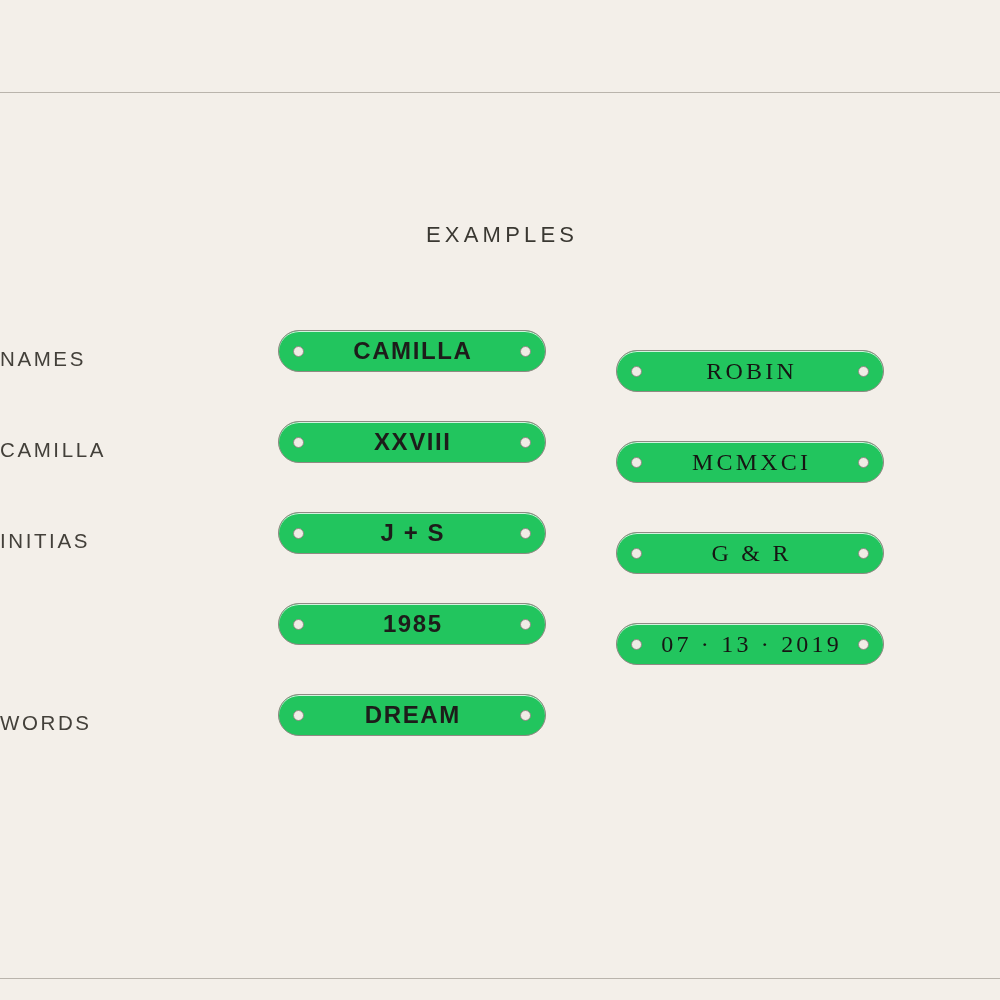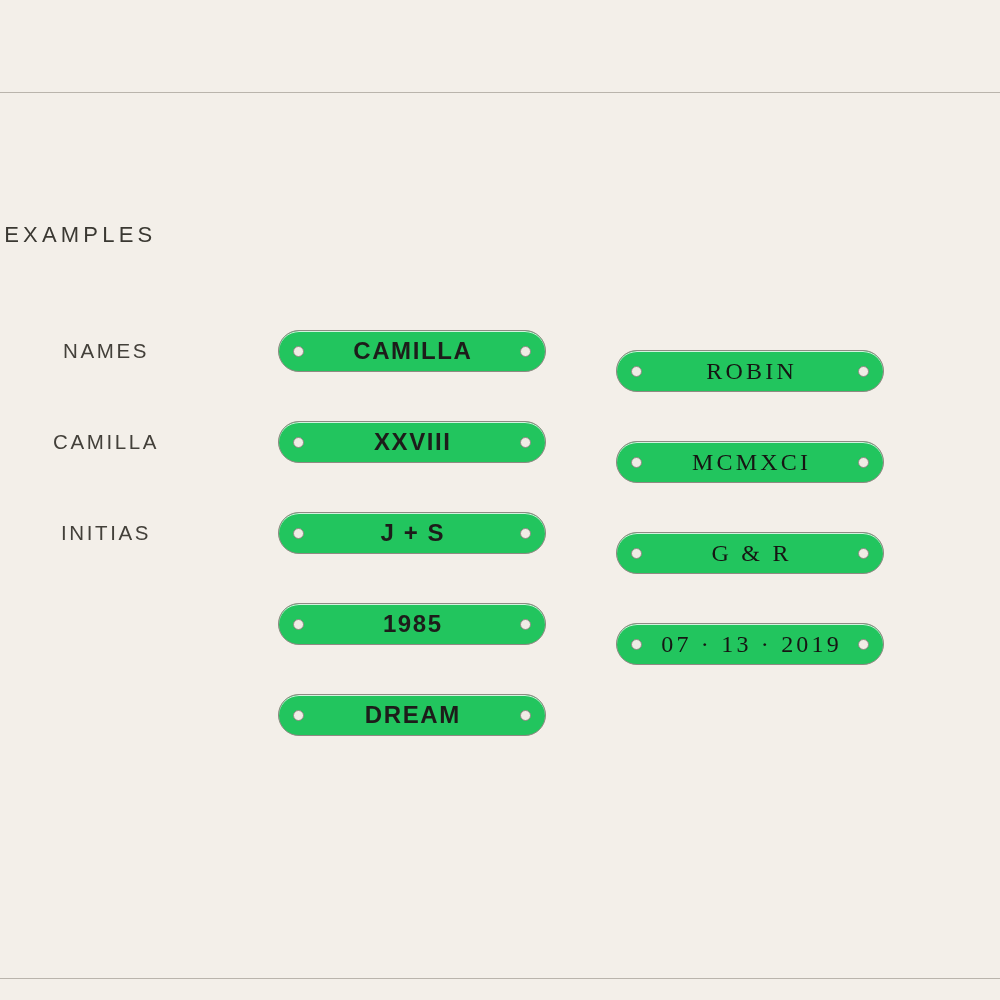--- a/index.html
+++ b/index.html
@@ -27,20 +27,21 @@
   }
   .rule-top    { top: 92px; }
   .rule-bottom { top: 978px; }
 
   
   .heading {
     position: absolute;
     top: 222px;
     left: 0;
     width: 1000px;
+    text-align: center;
     font-size: 22px;
     font-weight: 400;
     letter-spacing: 4.2px;
     color: #3a3832;
     text-indent: 4.2px;
   }
 
   
   .rows {
     position: absolute;
@@ -48,25 +49,25 @@
     left: 0;
     width: 1000px;
   }
   .row {
     position: relative;
     height: 91px;
   }
   .row-label {
     position: absolute;
     left: 0;
-    top: 0;
+    top: 8px;
     width: 212px;
     height: 42px;
     line-height: 42px;
-    text-align: center;
+    text-align: left;
     font-size: 20.5px;
     font-weight: 400;
     letter-spacing: 2.6px;
     color: #43403a;
     white-space: nowrap;
   }
 
   
   .tag {
     position: absolute;
@@ -187,20 +188,21 @@
       <span class="tag-text">1985</span>
     </div>
     <div class="tag col-right style-serif">
       <span class="hole left"></span>
       <span class="hole right"></span>
       <span class="tag-text">07 · 13 · 2019</span>
     </div>
   </div>
 
   <div class="row">
+    <div class="row-label">WORDS</div>
     <div class="tag col-left style-sans">
       <span class="hole left"></span>
       <span class="hole right"></span>
       <span class="tag-text">DREAM</span>
     </div>
   </div>
 
 </div>
 
 </body></html>

